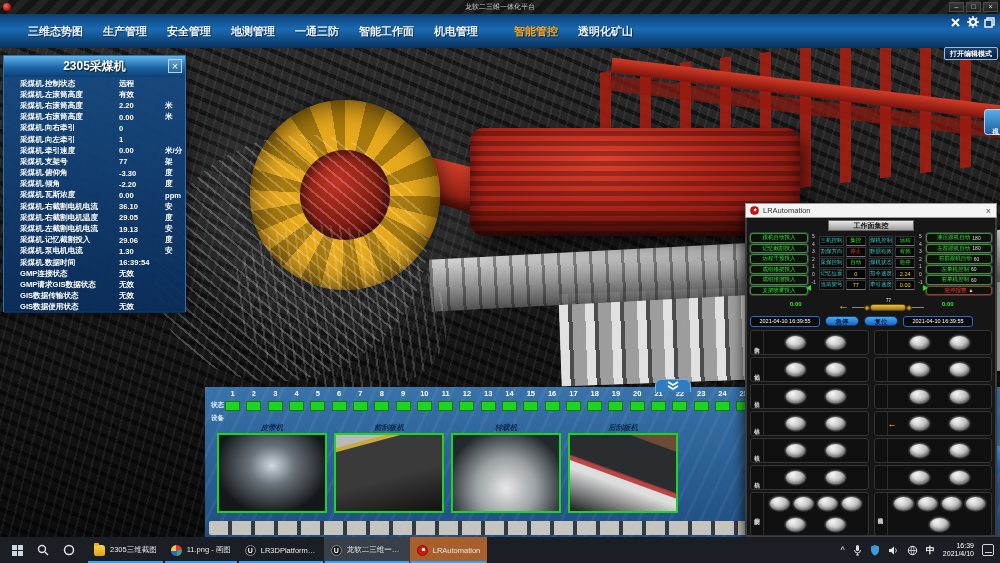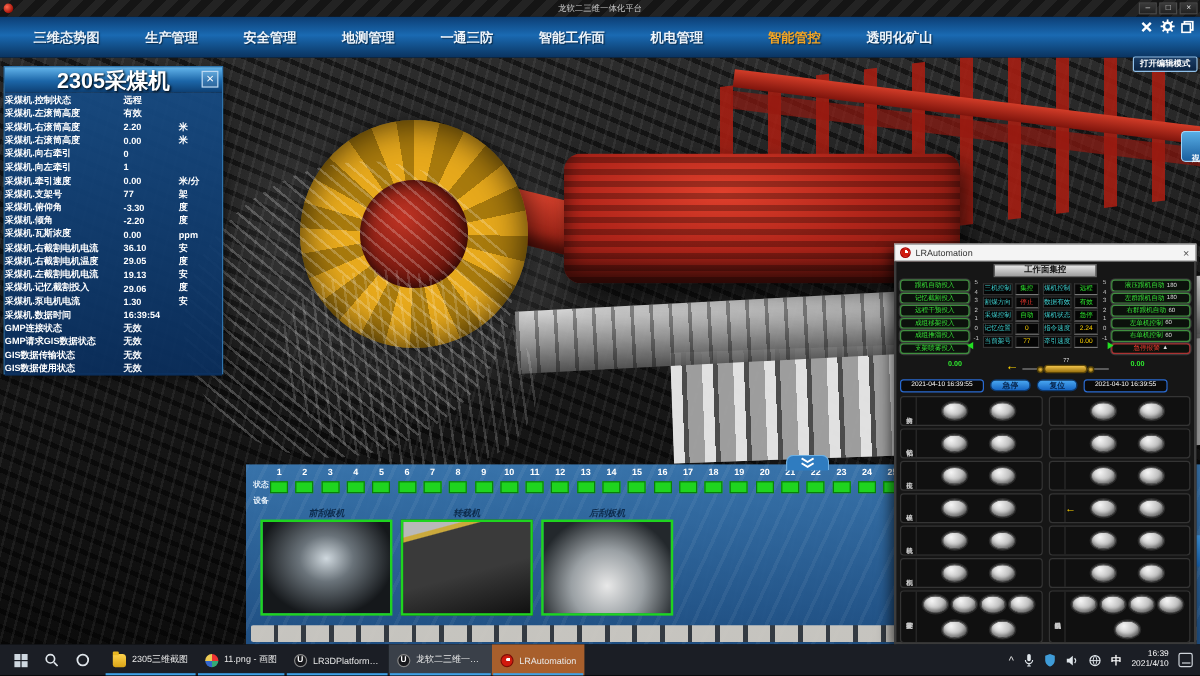--- a/index.html
+++ b/index.html
@@ -22,21 +22,21 @@
     background:linear-gradient(180deg,#0c3e74 0%,#1a6ab2 45%,#0a335f 100%);
     border-bottom:1px solid #0a2razor445; display:flex; align-items:center; }
   .brand { display:flex; align-items:center; gap:8px; margin-left:10px; }
   .brand-logo { width:30px; height:30px; border-radius:50%; margin-top:2px;
     background:radial-gradient(circle at 38% 32%,#bfeaff 0%,#49b4e8 35%,#0d5e9e 75%,#063a6b 100%);
     border:2px solid #0b4d86; box-shadow:0 0 5px rgba(120,210,255,.7); position:relative; }
   .brand-logo::after { content:""; position:absolute; left:6px; top:5px; width:14px; height:16px;
     border-radius:50% 50% 40% 60%; background:conic-gradient(from 200deg,#eaf8ff 0 90deg,transparent 90deg 360deg); opacity:.85; }
   .brand-title { color:#fff; font-size:17px; font-weight:bold; letter-spacing:1px;
     text-shadow:1px 2px 2px rgba(0,0,0,.6); }
-  .menu { display:flex; align-items:center; margin-left:28px; gap:38px; }
+  .menu { display:flex; align-items:center; margin-left:28px; gap:20px; }
   .menu-item { color:#eef4fa; font-size:11px; font-weight:bold; cursor:pointer; white-space:nowrap;
     text-shadow:1px 1px 1px rgba(0,0,0,.5); }
   .menu-item.active { color:#f6a623;margin-left:16px; }
   .nav-tools { position:absolute; right:4px; top:2px; display:flex; gap:4px; align-items:center; }
   .nav-tool { width:13px; height:12px; display:flex; align-items:center; justify-content:center; }
   .edit-btn { position:absolute; right:2px; top:47px; width:54px; height:13px; z-index:9;
     background:linear-gradient(#1a3d66,#0b2342); border:1px solid #8fc0ea; border-radius:2px;
     color:#fff; font-size:7px; font-weight:bold; text-align:center; line-height:11px; cursor:pointer; }
 
   
@@ -80,25 +80,25 @@
     color:#fff; font-size:7px; writing-mode:vertical-rl; text-orientation:upright; text-align:center; cursor:pointer; }
   .collapse-tab { position:absolute; left:987px; top:446px; width:13px; height:26px; z-index:6;
     background:linear-gradient(#3e96e0,#1760ab); border-radius:5px 0 0 5px; color:#fff; font-size:10px;
     text-align:center; line-height:24px; cursor:pointer; }
 
   
   .left-panel { position:absolute; left:3px; top:55px; width:183px; height:257px; z-index:5;
     border:1px solid #2e74ad; box-shadow:2px 3px 8px rgba(0,0,0,.5); }
   .lp-header { height:21px; background:linear-gradient(180deg,#63b5ec 0%,#1c66a8 55%,#0d3f73 100%);
     display:flex; align-items:center; justify-content:center; position:relative; }
-  .lp-title { color:#fff; font-size:18px; font-weight:bold; text-shadow:1px 1px 2px #000; }
+  .lp-title { color:#fff; font-size:12px; font-weight:bold; text-shadow:1px 1px 2px #000; }
   .lp-close { position:absolute; right:3px; top:3px; width:14px; height:14px; color:#fff; font-size:11px;
     line-height:13px; text-align:center; border:1px solid #bcd9f2; background:rgba(255,255,255,.12); cursor:pointer; }
   .lp-body { height:236px; background:linear-gradient(180deg, rgba(22,74,130,.94), rgba(10,46,92,.94));
-    padding:1px 0 0 0; }
+    padding:1px 0 0 16px; }
   .lp-row { display:flex; height:11.2px; align-items:center; }
   .lp-label { width:99px; color:#fff; font-size:7.6px; font-weight:bold; white-space:nowrap; }
   .lp-value { width:46px; color:#fff; font-size:7.6px; font-weight:bold; }
   .lp-unit { color:#fff; font-size:7.6px; font-weight:bold; }
 
   
   .strip { position:absolute; left:205px; top:379px; width:795px; height:158px; z-index:2; }
   .strip-chevron { position:absolute; left:450px; top:0; width:36px; height:13px; background:#2f7cc0;
     border:1px solid #6fb0e2; border-bottom:none; border-radius:6px 6px 0 0; display:flex; align-items:center;
     justify-content:center; cursor:pointer; z-index:3; }
@@ -554,20 +554,24 @@
             <span class="sq"></span>
           </div>
 
           <div class="num-cell">
             <span class="n">25</span>
             <span class="sq"></span>
           </div>
         </div>
       <div class="cams">
 
+          <div class="cam">
+            <div class="cam-label">皮带机</div>
+            <div class="cam-box"></div>
+          </div>
 
 
           <div class="cam">
             <div class="cam-label">前刮板机</div>
             <div class="cam-box"></div>
           </div>
 
           <div class="cam">
             <div class="cam-label">转载机</div>
             <div class="cam-box"></div>

